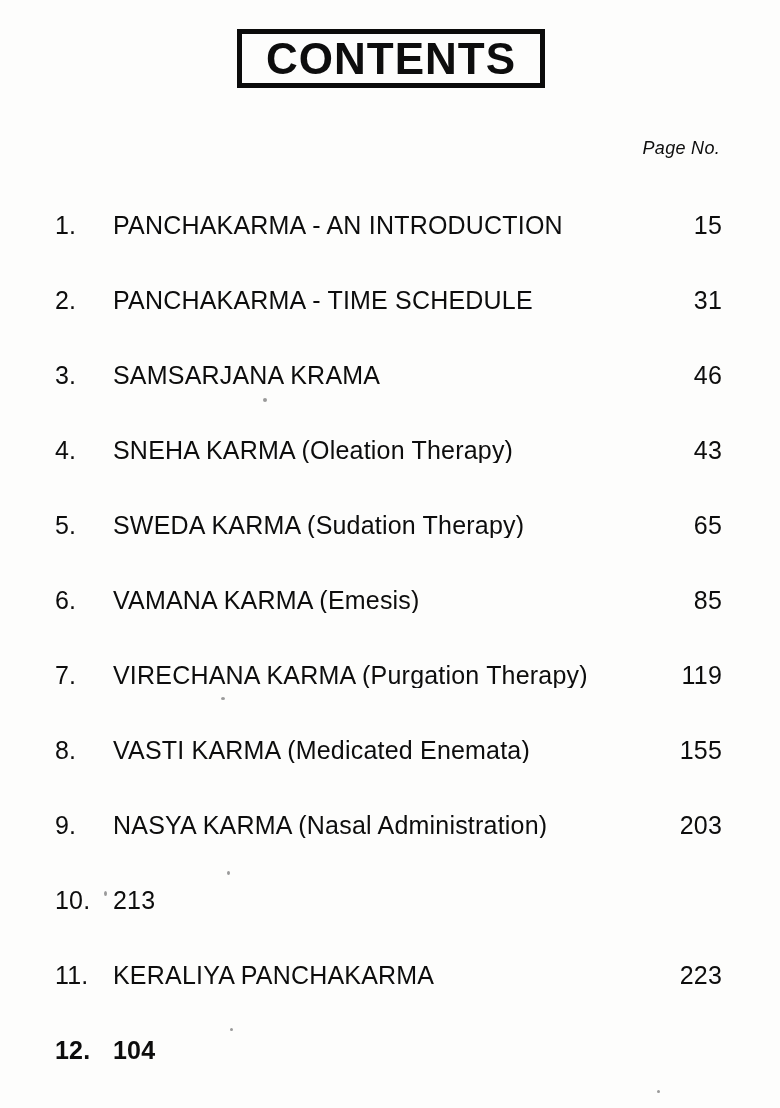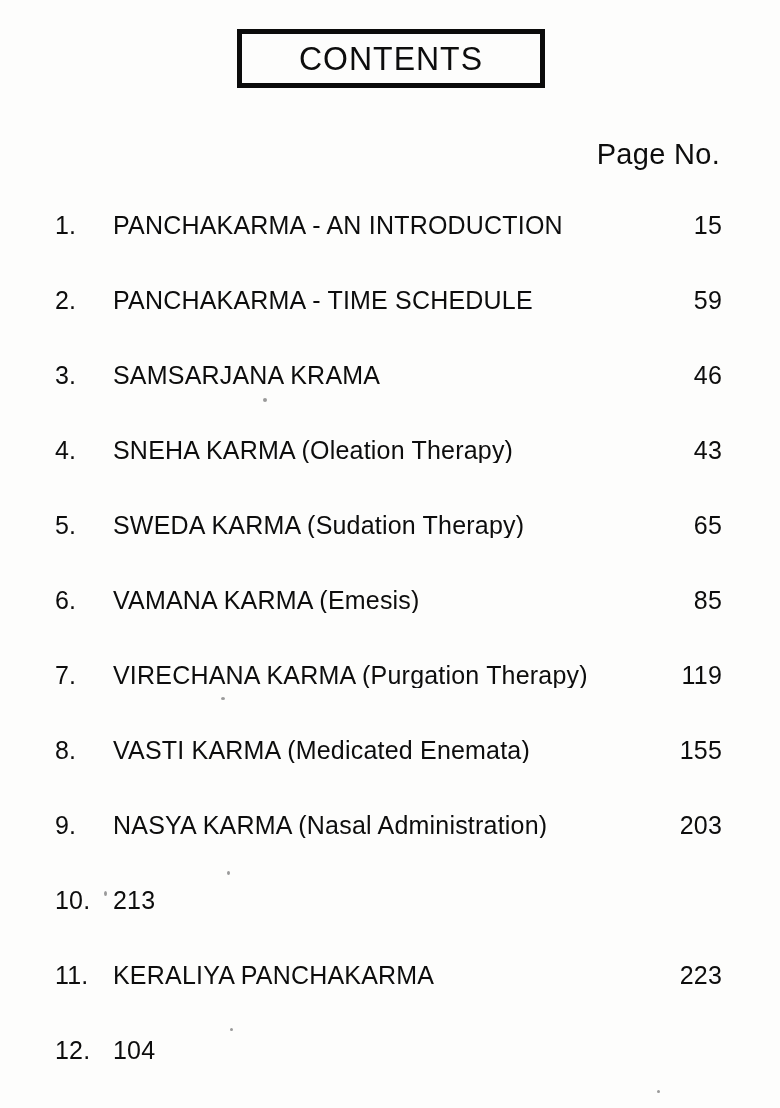--- a/index.html
+++ b/index.html
@@ -21,51 +21,53 @@
     left: 237px;
     top: 29px;
     width: 298px;
     height: 49px;
     border: 5px solid #0b0b0b;
     display: flex;
     align-items: center;
     justify-content: center;
   }
   .title-text {
-    font-size: 32px;
-    font-weight: 400;
+    font-size: 44px;
+    font-weight: 700;
     letter-spacing: 1px;
     line-height: 1;
     transform: scaleY(1.02);
   }
   .pageno-header {
     position: absolute;
     top: 138px;
     right: 60px;
-    font-size: 29px;
+    font-size: 18px;
     letter-spacing: 0.3px;
+    font-style: italic;
   }
   .toc {
     position: absolute;
     top: 212px;
     left: 55px;
     right: 58px;
   }
   .toc-row {
     display: flex;
     align-items: baseline;
     line-height: 26px;
     font-size: 25px;
     margin-bottom: 49px;
     letter-spacing: 0.2px;
     white-space: nowrap;
   }
   .toc-row:last-child {
     margin-top: 10px;
     margin-bottom: 8px;
+    font-weight: bold;
   }
   .entry-num {
     width: 58px;
     flex: none;
   }
   .entry-title {
     flex: 1 1 auto;
     overflow: hidden;
   }
   .entry-page {
@@ -98,21 +100,21 @@
 
   <div class="toc">
     <div class="toc-row">
       <span class="entry-num">1.</span>
       <span class="entry-title">PANCHAKARMA - AN INTRODUCTION</span>
       <span class="entry-page">15</span>
     </div>
     <div class="toc-row">
       <span class="entry-num">2.</span>
       <span class="entry-title">PANCHAKARMA - TIME SCHEDULE</span>
-      <span class="entry-page">59</span>
+      <span class="entry-page">31</span>
     </div>
     <div class="toc-row">
       <span class="entry-num">3.</span>
       <span class="entry-title">SAMSARJANA KRAMA</span>
       <span class="entry-page">46</span>
     </div>
     <div class="toc-row">
       <span class="entry-num">4.</span>
       <span class="entry-title">SNEHA KARMA (Oleation Therapy)</span>
       <span class="entry-page">43</span>

